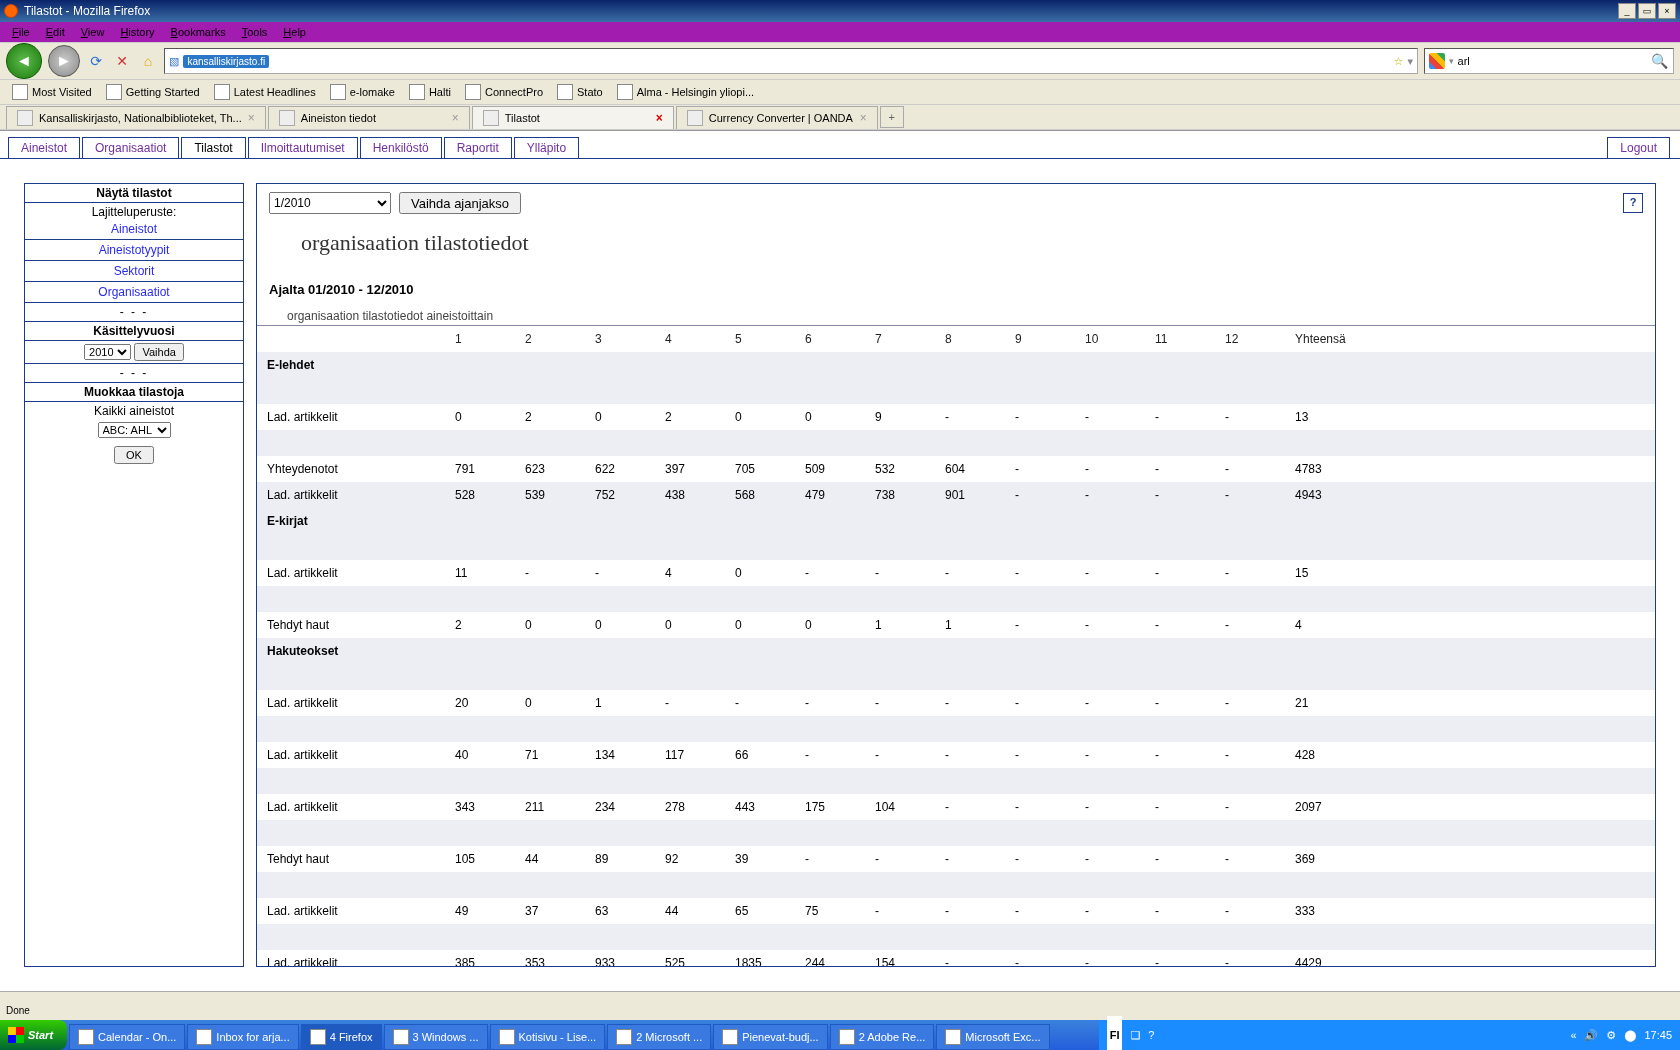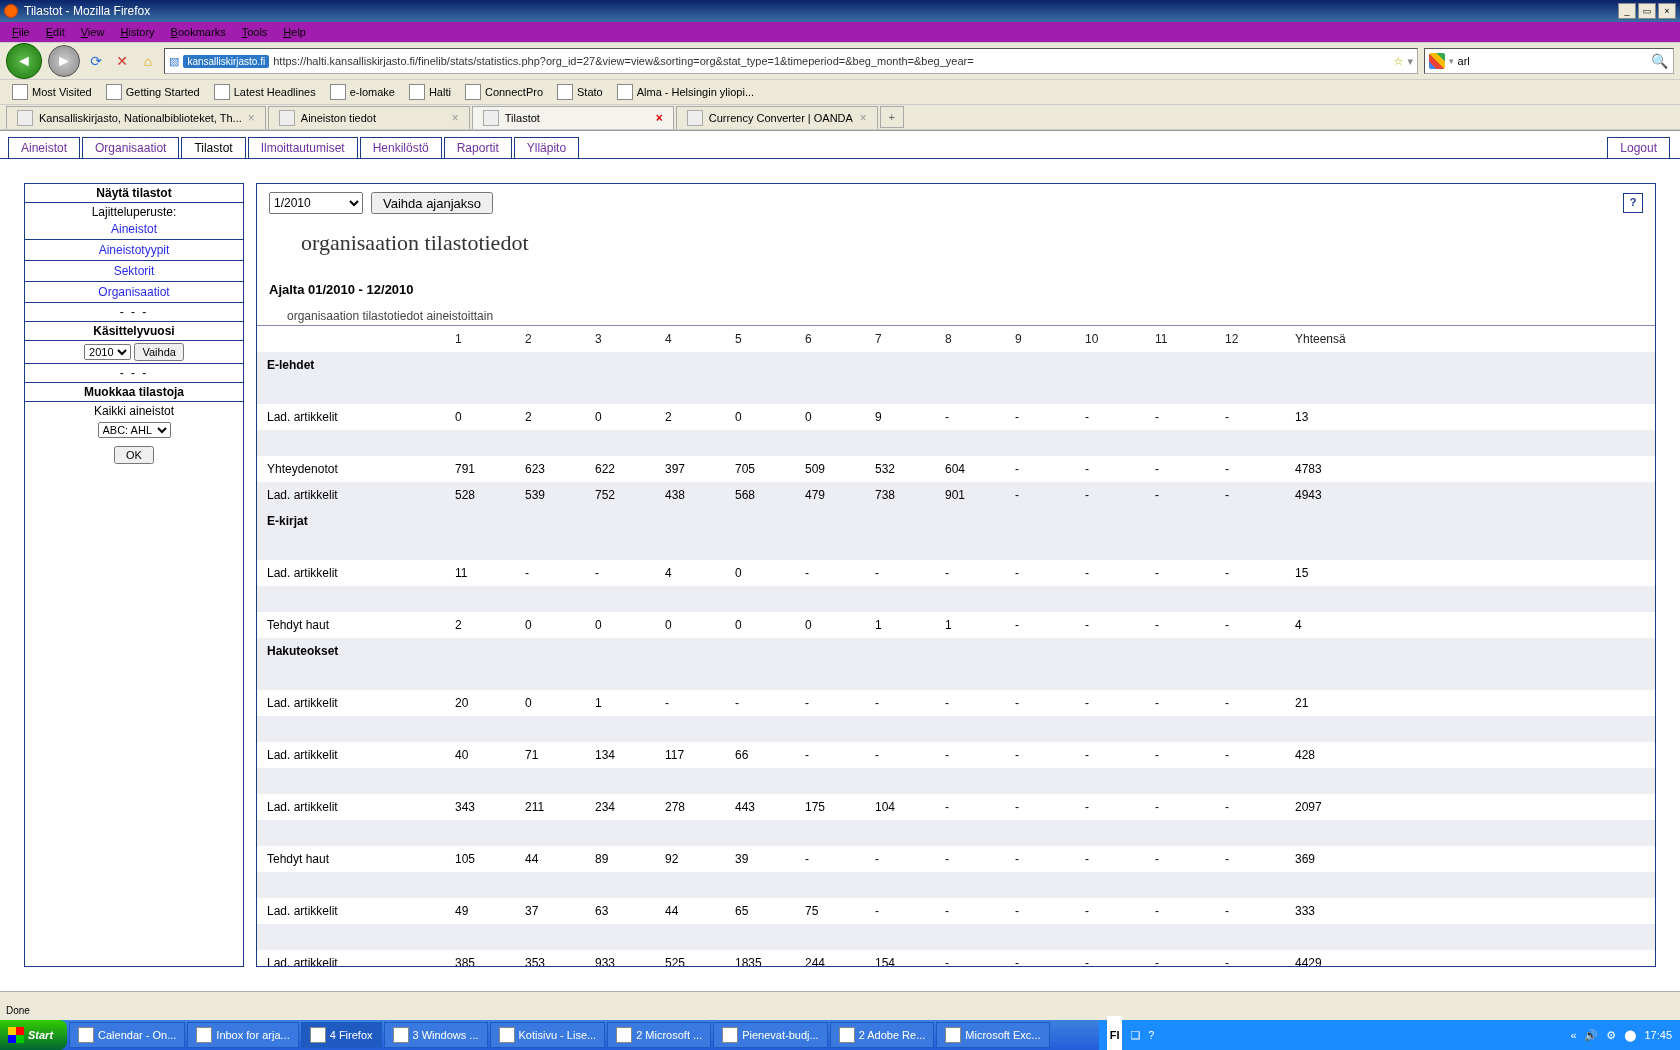--- a/index.html
+++ b/index.html
@@ -35,37 +35,37 @@
 .apptabs .spacer{flex:1}
 .pagebody{display:flex;flex:1;padding:24px;gap:12px;border-top:1px solid #1b3b8a;margin-top:-1px;overflow:hidden}
 .sidebar{width:218px;border:1px solid #1b3b8a;font-size:12px}
 .sidebar .sect{border-bottom:1px solid #1b3b8a;text-align:center;padding:2px 0}
 .sidebar .hdr{font-weight:bold}
 .sidebar a{color:#2a2aee;display:block;padding:1px 0}
 .sidebar .dots{letter-spacing:2px}
 .sidebar select,.sidebar button{font-size:11px}
 .main{flex:1;border:1px solid #1b3b8a;padding:8px 0 0;overflow:hidden;display:flex;flex-direction:column}
 .periodrow{display:flex;align-items:center;gap:8px;padding:0 12px}
-.periodrow select{width:94px;height:22px;font-size:12px}
+.periodrow select{width:122px;height:22px;font-size:12px}
 .periodrow button{height:22px;font-size:13px;padding:0 10px}
 .help{margin-left:auto;width:18px;height:18px;border:1px solid #1b3b8a;color:#1b3b8a;text-align:center;font-weight:bold;line-height:16px}
 .main h2{font-family:Georgia,serif;font-weight:normal;font-size:22px;color:#333;margin:16px 0 6px 44px}
 .range{font-weight:bold;font-size:13px;margin:20px 0 8px 12px}
 .tblcaption{color:#444;font-size:12px;padding:4px 0 2px 30px;border-bottom:1px solid #88a}
 .tblwrap{flex:1;overflow:auto}
 table{border-collapse:collapse;width:100%;font-size:12px}
 th,td{text-align:left;padding:4px 6px;height:18px;white-space:nowrap}
 th{font-weight:normal;color:#222}
 tbody tr.section td{font-weight:bold;background:#eceef4}
 tbody tr.alt td{background:#eceef4}
 tbody tr td:first-child{padding-left:10px}
 .col-m{width:58px}
 .col-label{width:180px}
 .statusbar{height:20px;background:#ece9d8;border-top:1px solid #aaa;display:flex;align-items:flex-end;padding:4px 6px;font-size:10px}
-.taskbar{height:30px;background:linear-gradient(#3a81dd,#245edb);display:flex;align-items:center;color:#fff;font-size:11px}
+.taskbar{height:30px;background:linear-gradient(#3a81dd,#245edb);display:flex;align-items:flex-end;color:#fff;font-size:11px}
 .startbtn{background:linear-gradient(#3c0,#063);height:30px;padding:0 14px 0 8px;display:flex;align-items:center;font-weight:bold;font-style:italic;border-radius:0 8px 8px 0;gap:4px}
 .startbtn .winlogo{width:16px;height:16px;background:conic-gradient(#f00 0 25%,#0c0 0 50%,#00f 0 75%,#fc0 0)}
 .task{background:#3a7ae0;border:1px solid #1f5ac0;height:24px;padding:0 8px;display:flex;align-items:center;gap:4px;margin-left:2px;max-width:120px;overflow:hidden}
 .task.active{background:#1f5ac0}
 .systray{margin-left:auto;background:#1a8cff;height:30px;display:flex;align-items:center;padding:0 8px;gap:8px}
 </style>
 </head>
 <body>
 
 <div class="titlebar">
@@ -89,21 +89,20 @@
 
 <div class="navbar">
   <div class="navbtn back">◄</div>
   <div class="navbtn fwd">►</div>
   <div class="toolicon" style="color:#2a6fd6">⟳</div>
   <div class="toolicon" style="color:#c33">✕</div>
   <div class="toolicon" style="color:#e6a400">⌂</div>
   <div class="urlbar">
     <span style="color:#2a6fd6">▧</span>
     <span class="urlbadge">kansalliskirjasto.fi</span>
-    <span style="color:#333;overflow:hidden;white-space:nowrap">https://halti.kansalliskirjasto.fi/finelib/stats/statistics.php?org_id=27&amp;view=view&amp;sorting=org&amp;stat_type=1&amp;timeperiod=&amp;beg_month=&amp;beg_year=</span>
     <span style="margin-left:auto;color:#bb0">☆</span>
     <span style="color:#888">▾</span>
   </div>
   <div class="searchbar">
     <span class="gicon"></span>
     <span style="color:#888;font-size:9px">▾</span>
     <span>arl</span>
     <span class="magglass" style="margin-left:auto">🔍</span>
   </div>
 </div>

